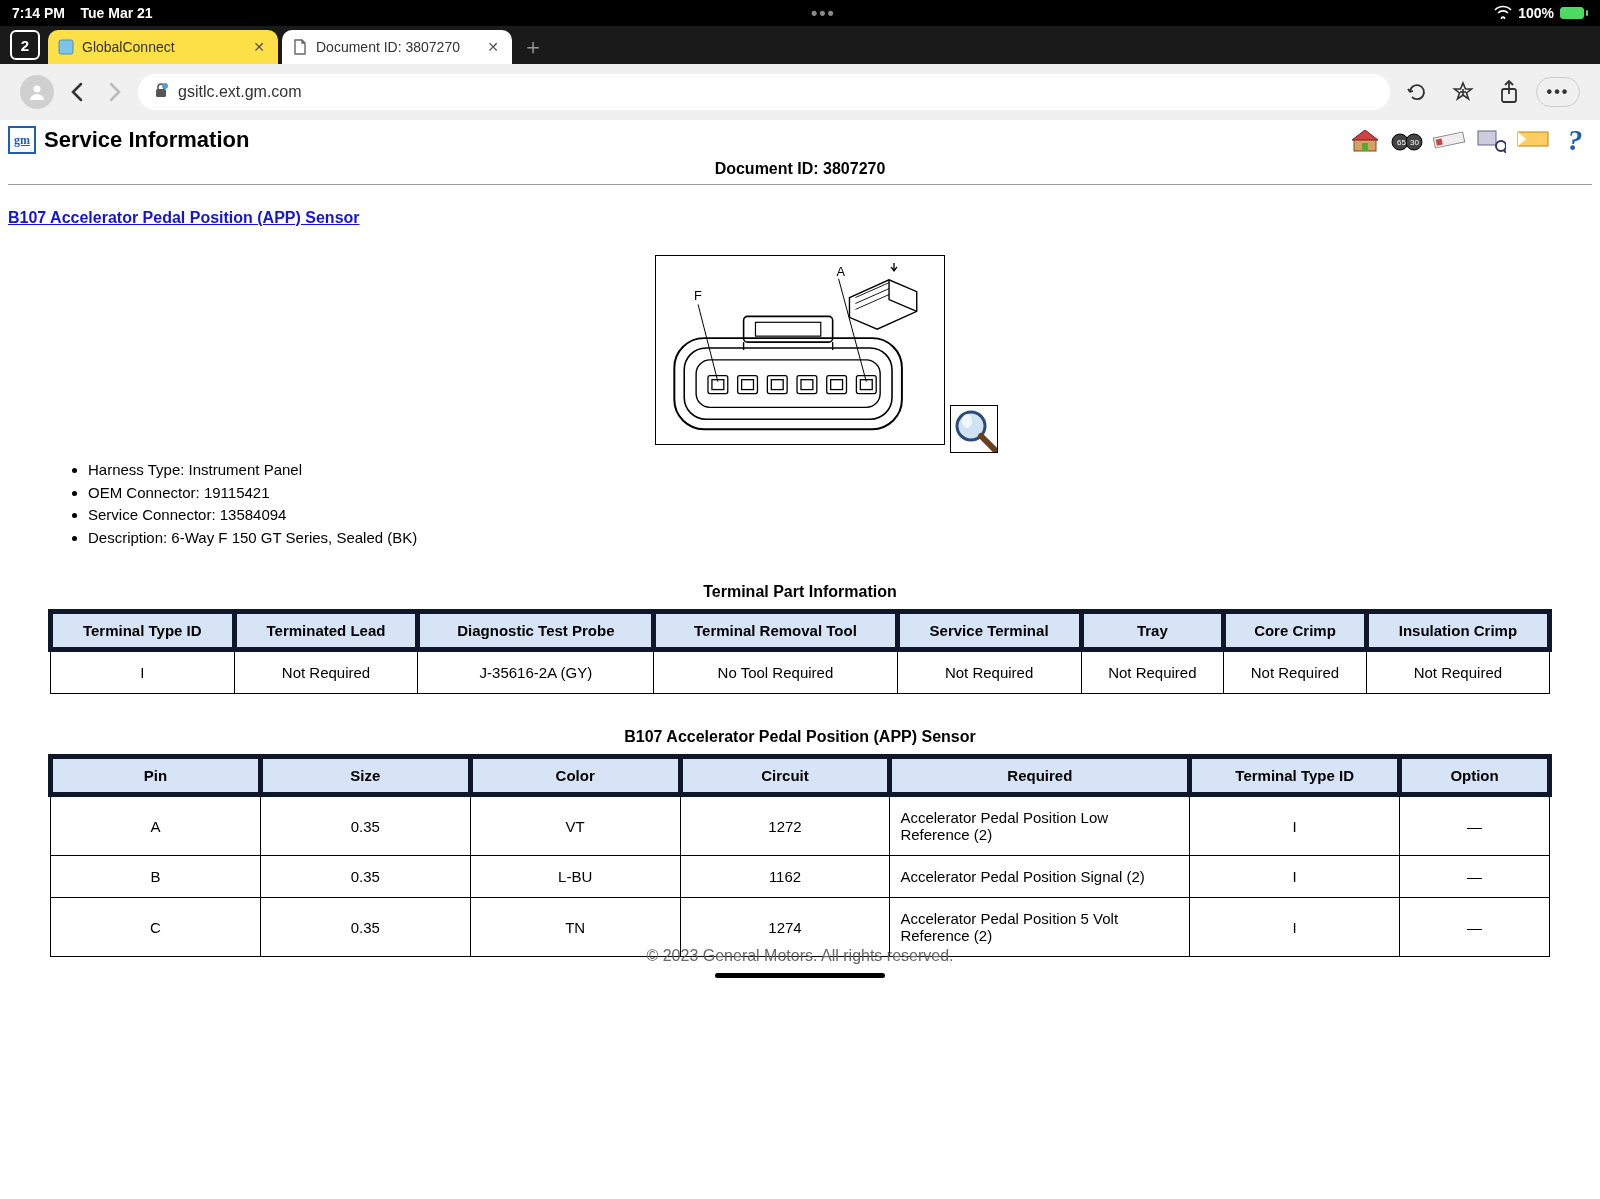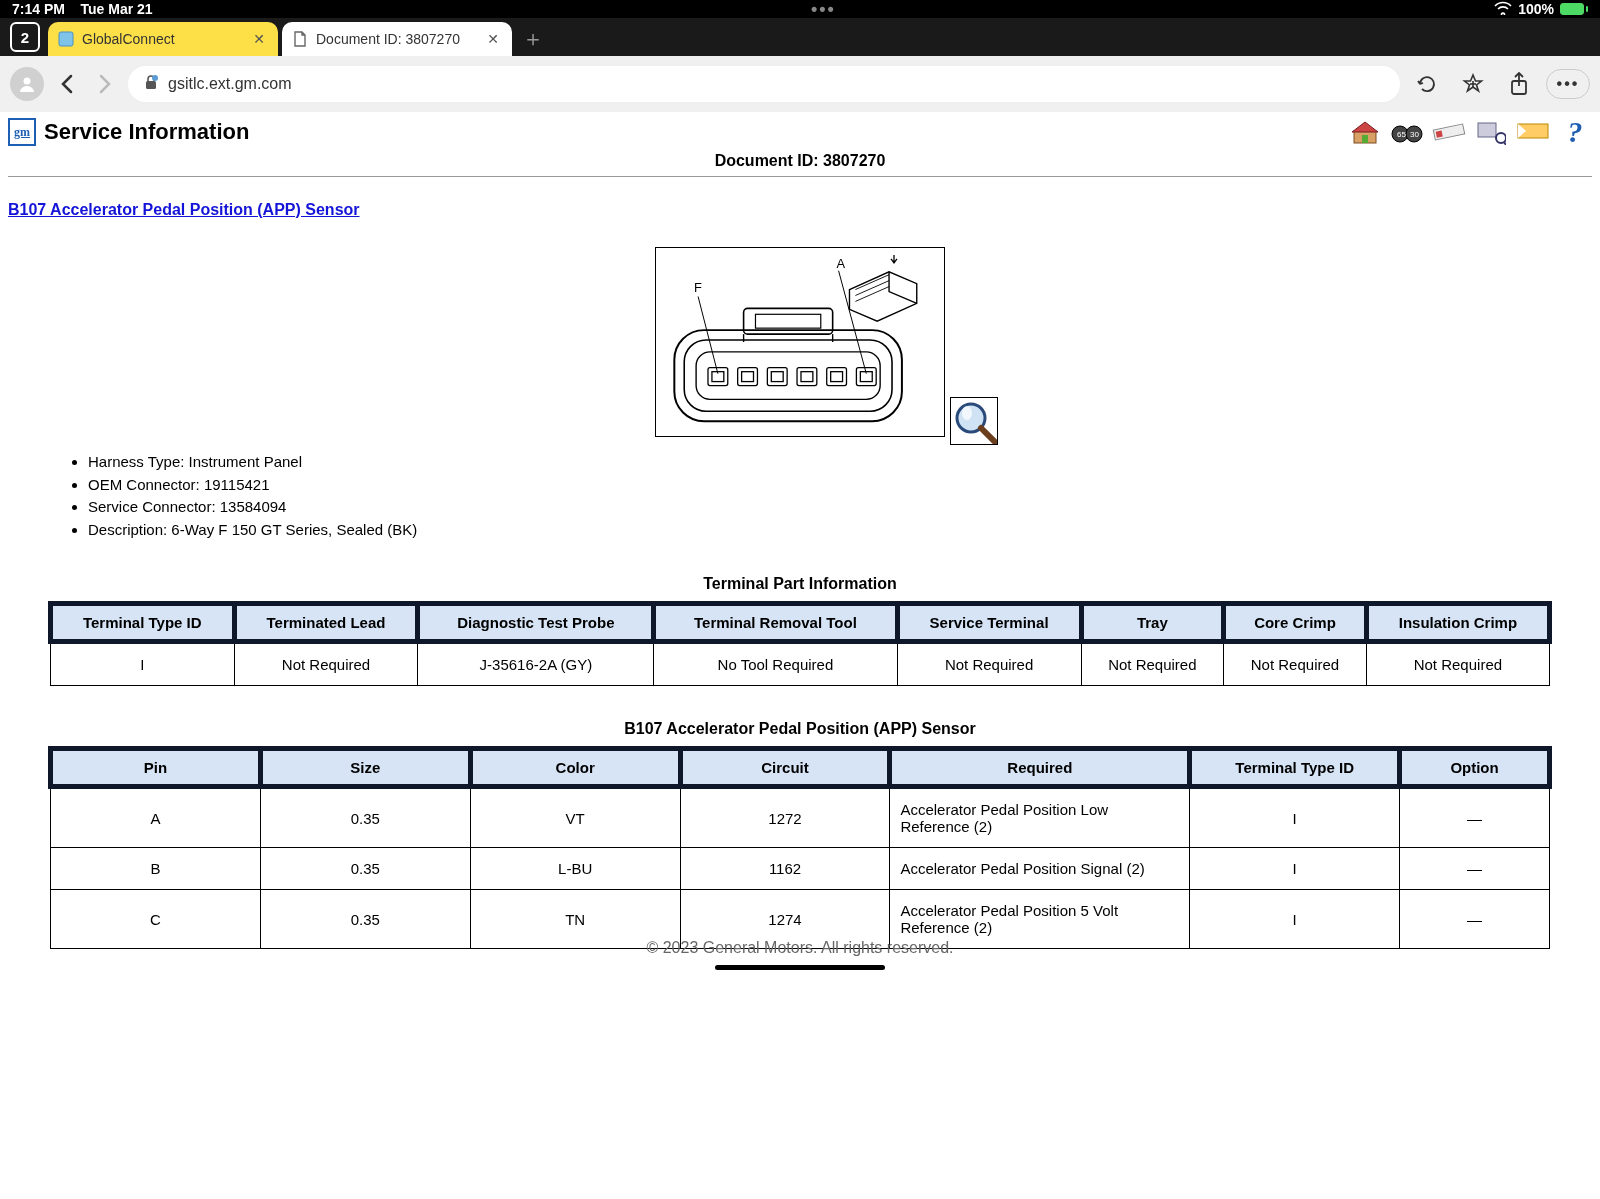--- a/index.html
+++ b/index.html
@@ -1,38 +1,38 @@
 <!DOCTYPE html>
 <html><head>
   <meta charset="utf-8">
   <style>
     * { box-sizing: border-box; margin: 0; padding: 0; }
     body { font-family: Arial, Helvetica, sans-serif; background: #fff; width: 1600px; }
     
     
-    .statusbar { background: #000; color: #fff; height: 18px; display: flex; align-items: center; padding: 0 12px; font-size: 14px; font-weight: 600; }
+    .statusbar { background: #000; color: #fff; height: 26px; display: flex; align-items: center; padding: 0 12px; font-size: 14px; font-weight: 600; }
     .statusbar .sb-left { flex: 0 0 auto; }
     .statusbar .sb-center { flex: 1; text-align: center; color: #888; font-size: 18px; letter-spacing: 2px; }
     .statusbar .sb-right { flex: 0 0 auto; display: flex; align-items: center; gap: 6px; }
     .battery { display: inline-flex; align-items: center; gap: 2px; }
     .battery-body { width: 24px; height: 12px; border: 1.5px solid #4cd964; border-radius: 3px; position: relative; background: #4cd964; }
     .battery-tip { width: 2px; height: 6px; background: #4cd964; border-radius: 1px; }
     
     
     .tabbar { background: #1a1a1a; height: 38px; display: flex; align-items: flex-end; padding-left: 6px; }
     .tab-count { width: 30px; height: 30px; border: 2px solid #fff; border-radius: 6px; color: #fff; display: flex; align-items: center; justify-content: center; font-weight: bold; font-size: 15px; margin: 0 8px 4px 4px; }
     .tab { height: 34px; background: #fde047; border-radius: 10px 10px 0 0; display: flex; align-items: center; padding: 0 10px; margin-right: 4px; min-width: 230px; font-size: 14px; color: #333; }
     .tab.active { background: #fff; }
     .tab .tab-icon { width: 16px; height: 16px; margin-right: 8px; display: inline-flex; align-items: center; justify-content: center; }
     .tab .tab-label { flex: 1; }
     .tab .tab-close { width: 18px; height: 18px; display: flex; align-items: center; justify-content: center; color: #555; cursor: pointer; }
     .newtab { width: 34px; height: 34px; display: flex; align-items: center; justify-content: center; color: #999; font-size: 22px; }
     
     
-    .addrbar { background: #f0f0f0; height: 56px; display: flex; align-items: center; padding: 0 10px; gap: 8px; }
+    .addrbar { background: #f0f0f0; height: 56px; display: flex; align-items: center; padding: 0 20px; gap: 8px; }
     .circle-btn { width: 34px; height: 34px; border-radius: 50%; background: #d0d0d0; display: flex; align-items: center; justify-content: center; color: #666; }
     .nav-arrow { width: 30px; display: flex; align-items: center; justify-content: center; color: #333; font-size: 20px; }
     .nav-arrow.disabled { color: #bbb; }
     .urlbox { flex: 1; height: 36px; background: #fff; border-radius: 18px; display: flex; align-items: center; padding: 0 14px; font-size: 16px; color: #333; }
     .urlbox .lock { margin-right: 8px; }
     .addr-action { width: 38px; display: flex; align-items: center; justify-content: center; color: #333; }
     
     
     .page { padding: 6px 8px 40px 8px; }
     .svc-header { display: flex; align-items: center; gap: 8px; }

